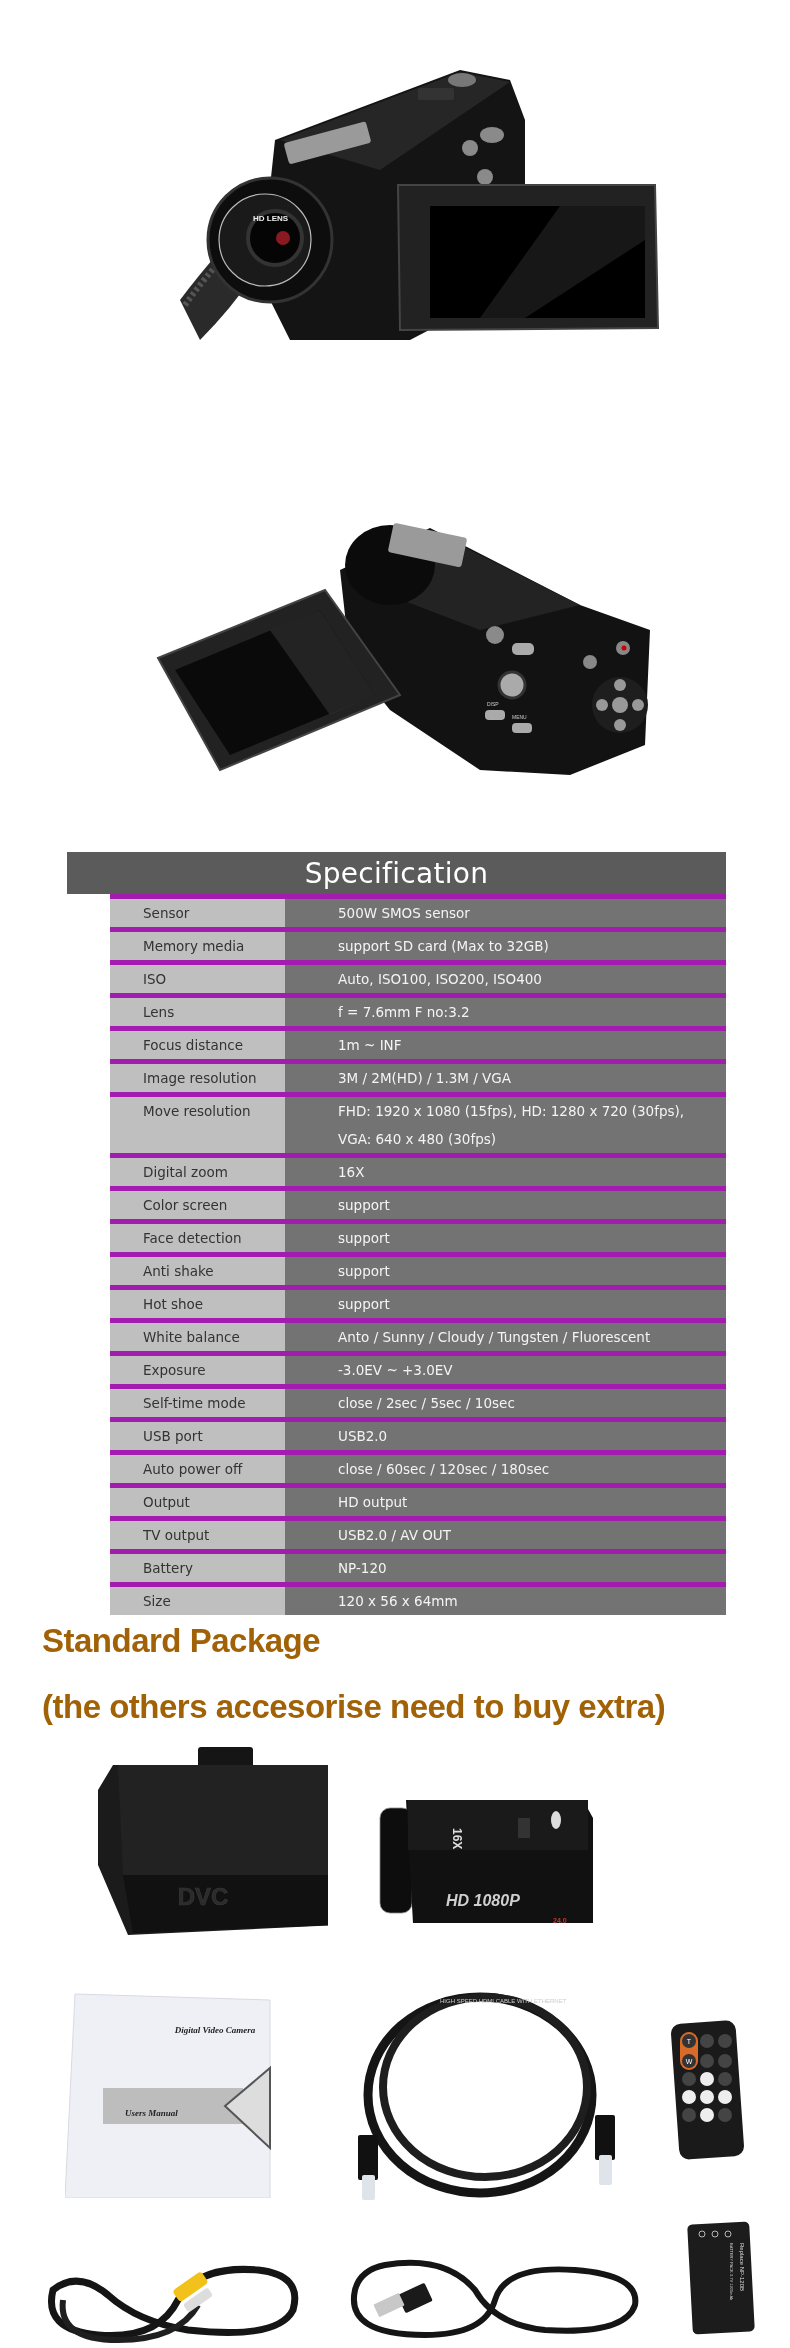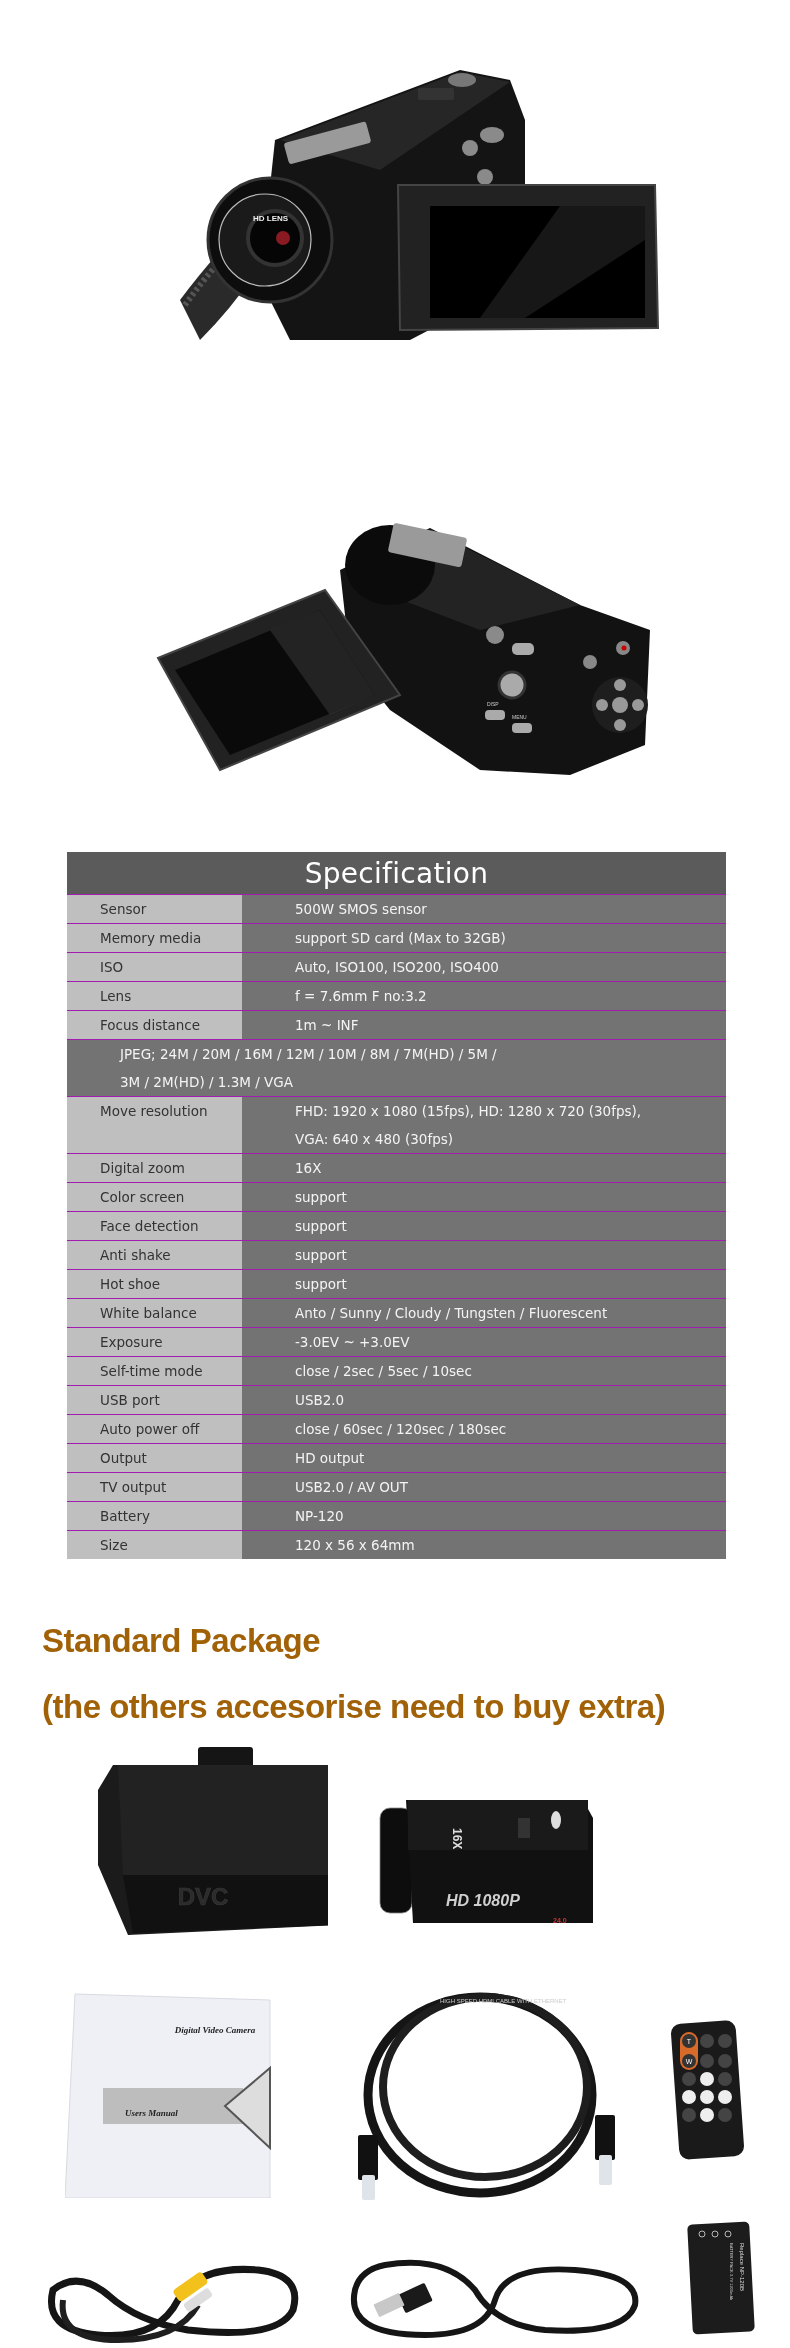--- a/index.html
+++ b/index.html
@@ -13,21 +13,21 @@
   #photo2 { left: 150px; top: 510px; width: 520px; height: 280px; }
 
   
   #spec { left: 67px; top: 852px; width: 659px; }
   .spec-header {
     height: 42px; background: #5b5b5c; color: #fff;
     font-family: "DejaVu Sans", sans-serif; font-size: 28px;
     display: flex; align-items: center; justify-content: center;
     letter-spacing: 0.3px;
   }
-  .spec-row { display: flex; border-top: 1px solid #a21caf; }
+  .spec-row { display: flex; border-top: 5px solid #a21caf; margin-left: 43px; }
   .spec-row .lbl {
     width: 175px; background: #bfbfbf; color: #333;
     font-size: 13.5px; padding-left: 33px; line-height: 28px;
   }
   .spec-row .val {
     flex: 1; background: #737373; color: #f4f4f4;
     font-size: 13.5px; padding-left: 53px; line-height: 28px;
   }
   .spec-row .val span { display: block; }
 
@@ -131,22 +131,22 @@
           <span>f = 7.6mm   F no:3.2</span>
         </div>
       </div>
       <div class="spec-row">
         <div class="lbl">Focus distance</div>
         <div class="val">
           <span>1m ~ INF</span>
         </div>
       </div>
       <div class="spec-row">
-        <div class="val">
-          <span>JPEG; 24M / 20M / 16M / 12M / 10M / 8M / 7M(HD) / 5M /</span>
+        <div class="lbl">Image resolution</div>
+        <div class="val">
           <span>3M / 2M(HD) / 1.3M / VGA</span>
         </div>
       </div>
       <div class="spec-row">
         <div class="lbl">Move resolution</div>
         <div class="val">
           <span>FHD: 1920 x 1080 (15fps), HD: 1280 x 720 (30fps),</span>
           <span>VGA: 640 x 480 (30fps)</span>
         </div>
       </div>

